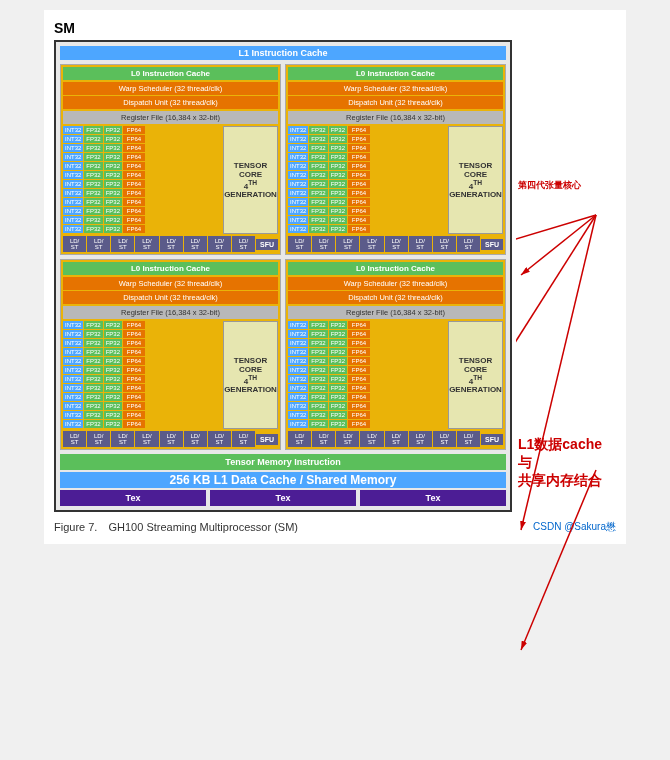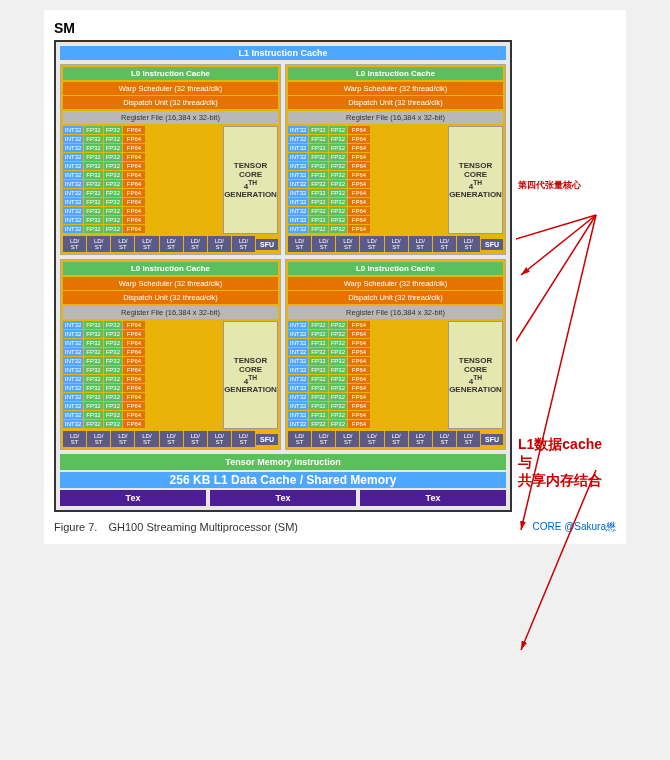--- a/index.html
+++ b/index.html
@@ -659,15 +659,15 @@
       <div style="position:absolute;top:140px;left:2px;font-size:9px;color:#cc0000;font-weight:bold;line-height:1.3;">第四代张量核心</div>
       <div style="position:absolute;top:395px;left:2px;font-size:14px;color:#cc0000;font-weight:bold;line-height:1.3;white-space:pre-line;">L1数据cache与<br>共享内存结合</div>
     </div>
   </div>
 
   <div class="figure-caption">
     <div class="left">
       <span>Figure 7.</span>
       <span style="margin-left:8px;">GH100 Streaming Multiprocessor (SM)</span>
     </div>
-    <div class="right">CORE @Sakura懋</div>
+    <div class="right">CSDN @Sakura懋</div>
   </div>
 </div>
 
 </body></html>

